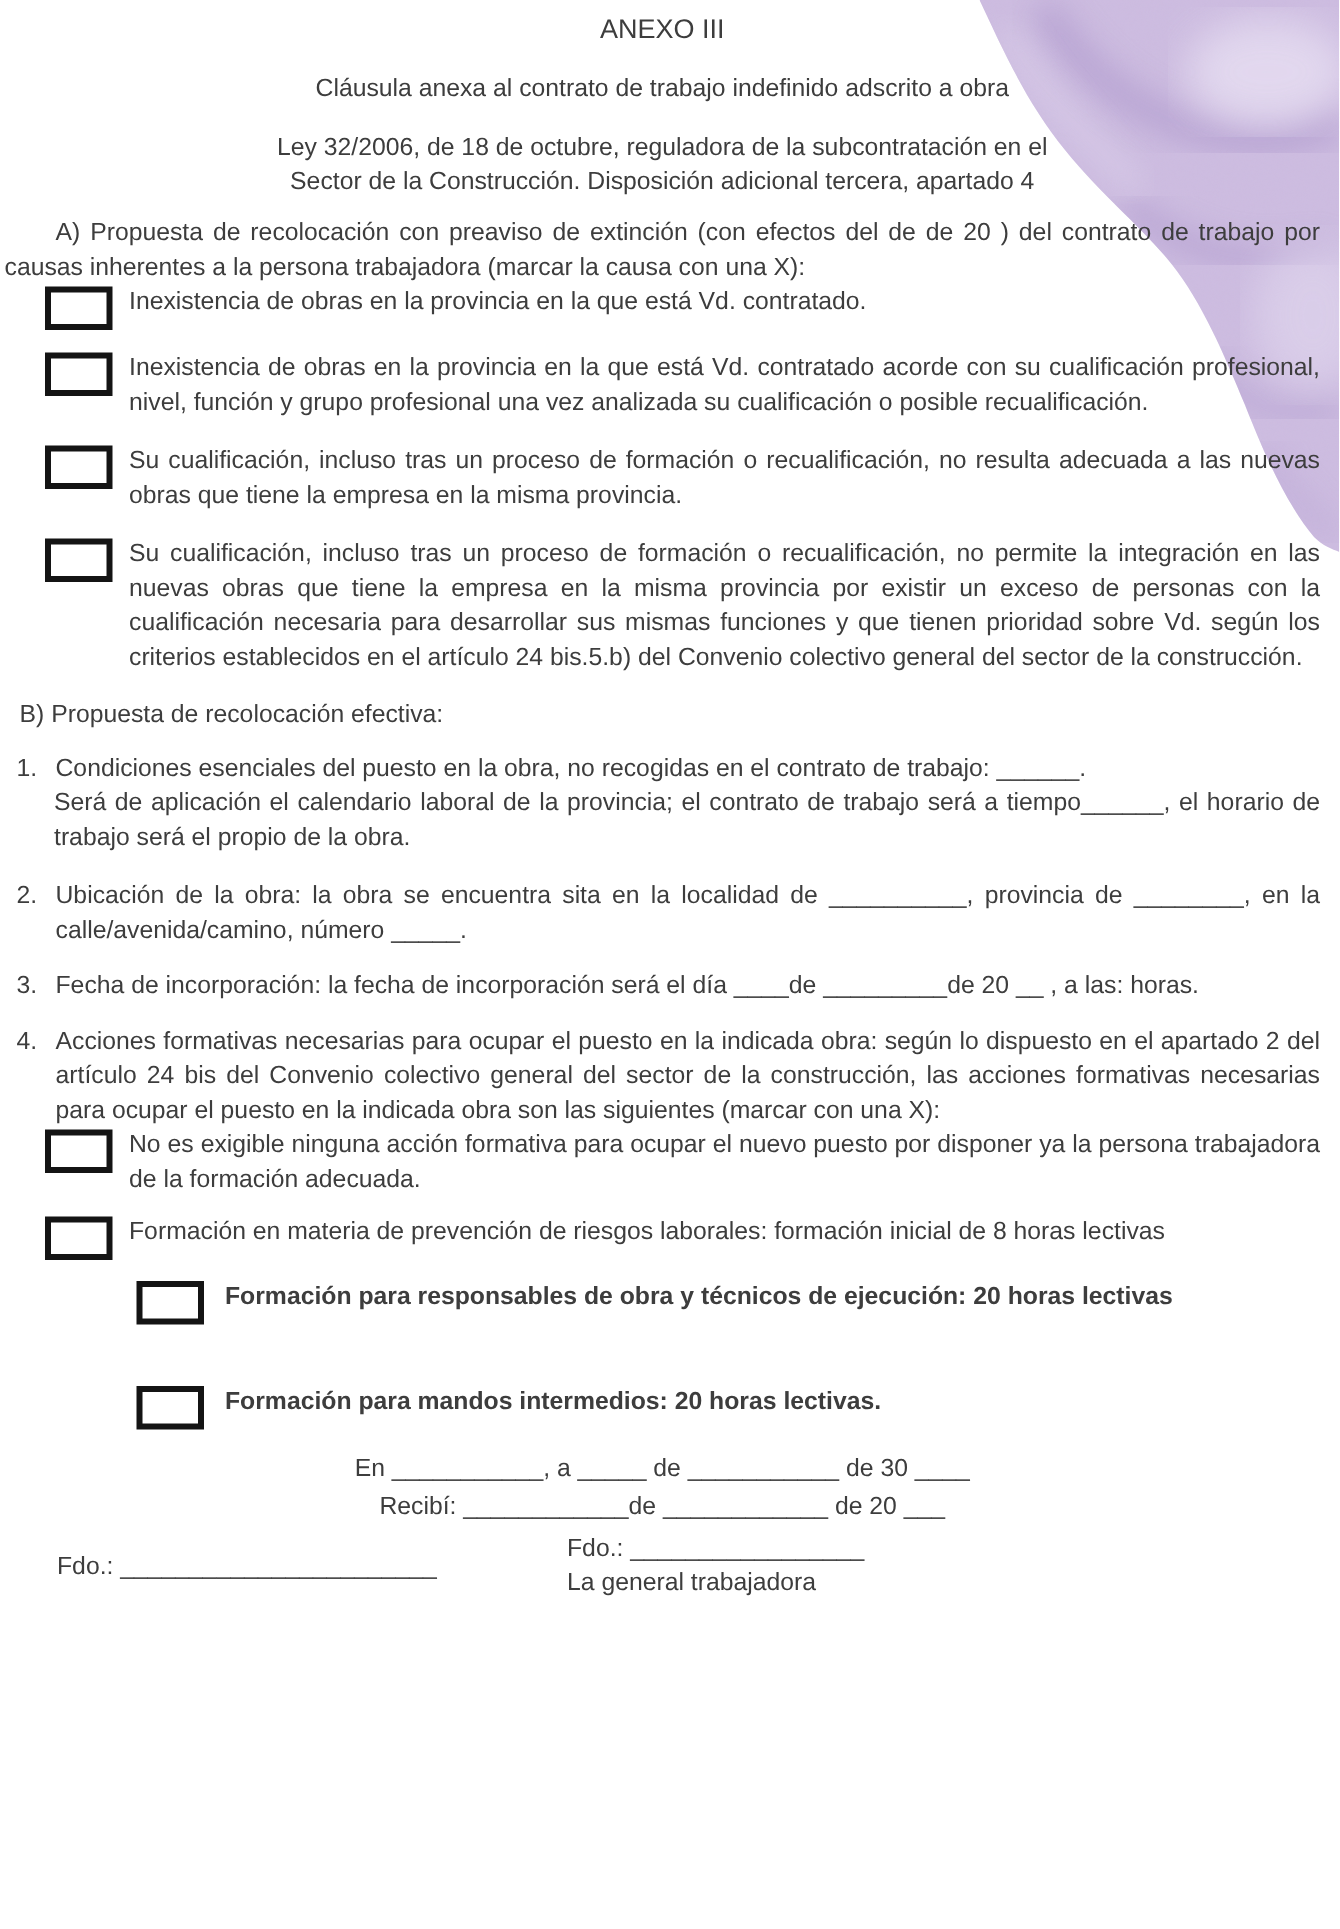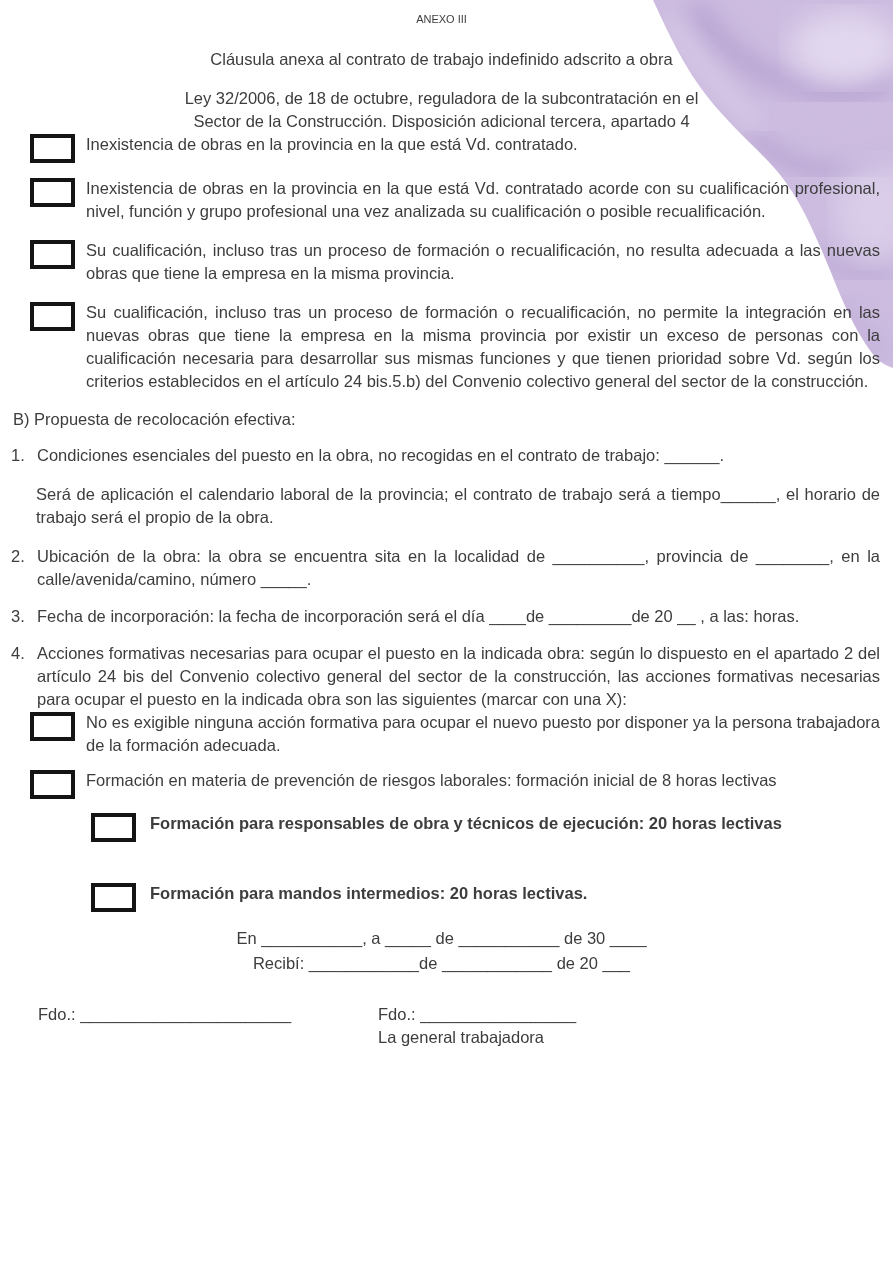--- a/index.html
+++ b/index.html
@@ -9,41 +9,41 @@
     font-family:"Liberation Sans", sans-serif;
     font-size:16.5px;line-height:23px;color:#3d3d3d;
     position:relative;overflow:hidden;
   }
   .decoration{
     position:absolute;top:0;right:0;width:253px;height:368px;
     pointer-events:none;z-index:0;
   }
   .page{position:relative;z-index:1;padding:4px 13px 0 3px;}
   .center{text-align:center;}
-  .page-title{margin-top:4px;font-size:11px;}
+  .page-title{margin-top:4px;font-size:18px;}
   .subtitle{margin-top:17px;}
   .law-block{margin-top:16px;}
   .section-a-heading{margin-top:11px;text-indent:34px;text-align:justify;}
   ul.checklist{list-style:none;margin:0;padding:0;}
   .check-row{position:relative;padding-left:83px;text-align:justify;min-height:30px;}
   .checkbox{
     position:absolute;left:27px;top:1px;width:37px;height:21px;
     border:4px solid #141414;background:#ffffff;cursor:pointer;
   }
   .check-row.lv2{padding-left:147px;font-weight:bold;}
   .check-row.lv2 .checkbox{left:88px;}
   .mb14{margin-bottom:14px;}.mb16{margin-bottom:16px;}
   .mt13{margin-top:13px;}.mt16{margin-top:16px;}
   .num-item{position:relative;padding-left:34px;text-align:justify;}
   .num{position:absolute;left:8px;top:0;}
   .sub-para{margin-top:12px;margin-left:33px;margin-right:0;text-align:justify;}
   .section-b-heading{margin-top:15px;margin-left:10px;}
   .date-line{text-align:center;margin-top:7px;}
   .received-line{text-align:center;margin-top:2px;}
-  .sig-row{display:flex;margin-top:28px;padding-left:35px;}
+  .sig-row{display:flex;margin-top:5px;padding-left:35px;align-items:center;}
   .sig-col-left{width:340px;}
   .sig-col-right{flex:1;}
 </style>
 </head>
 <body>
 
 <svg class="decoration" viewBox="0 0 253 368" xmlns="http://www.w3.org/2000/svg">
   <defs>
     <clipPath id="blobclip">
       <path d="M13,0 C28,32 44,68 70,100 C96,132 122,152 141,176 C161,201 176,236 190,270 C201,298 216,334 236,358 C242,364 248,366 253,368 L253,0 Z"></path>
@@ -79,20 +79,21 @@
 
   <div class="center page-title">ANEXO III</div>
 
   <div class="center subtitle">Cláusula anexa al contrato de trabajo indefinido adscrito a obra</div>
 
   <div class="law-block">
     <div class="center">Ley 32/2006, de 18 de octubre, reguladora de la subcontratación en el</div>
     <div class="center">Sector de la Construcción. Disposición adicional tercera, apartado 4</div>
   </div>
 
+  <p class="section-a-heading" style="margin-bottom:0;">A) Propuesta de recolocación con preaviso de extinción (con efectos del de de 20 ) del contrato de trabajo por causas inherentes a la persona trabajadora (marcar la causa con una X):</p>
 
   <ul class="checklist mt13">
     <li class="check-row mb14">
       <span class="checkbox"></span>
       <span>Inexistencia de obras en la provincia en la que está Vd. contratado.</span>
     </li>
     <li class="check-row mb16">
       <span class="checkbox"></span>
       <span>Inexistencia de obras en la provincia en la que está Vd. contratado acorde con su cualificación profesional, nivel, función y grupo profesional una vez analizada su cualificación o posible recualificación.</span>
     </li>
@@ -106,21 +107,21 @@
     </li>
   </ul>
 
   <div class="section-b-heading">B) Propuesta de recolocación efectiva:</div>
 
   <div class="num-item mt13">
     <span class="num">1.</span>
     <span>Condiciones esenciales del puesto en la obra, no recogidas en el contrato de trabajo: ______.</span>
   </div>
 
-  <p class="sub-para" style="margin-bottom:0;margin-top:16px;">Será de aplicación el calendario laboral de la provincia; el contrato de trabajo será a tiempo______, el horario de trabajo será el propio de la obra.</p>
+  <p class="sub-para" style="margin-bottom:0;margin-top:0;">Será de aplicación el calendario laboral de la provincia; el contrato de trabajo será a tiempo______, el horario de trabajo será el propio de la obra.</p>
 
   <div class="num-item mt16">
     <span class="num">2.</span>
     <span>Ubicación de la obra: la obra se encuentra sita en la localidad de __________, provincia de ________, en la calle/avenida/camino, número _____.</span>
   </div>
 
   <div class="num-item" style="margin-top:14px;">
     <span class="num">3.</span>
     <span>Fecha de incorporación: la fecha de incorporación será el día ____de _________de 20 __ , a las: horas.</span>
   </div>

